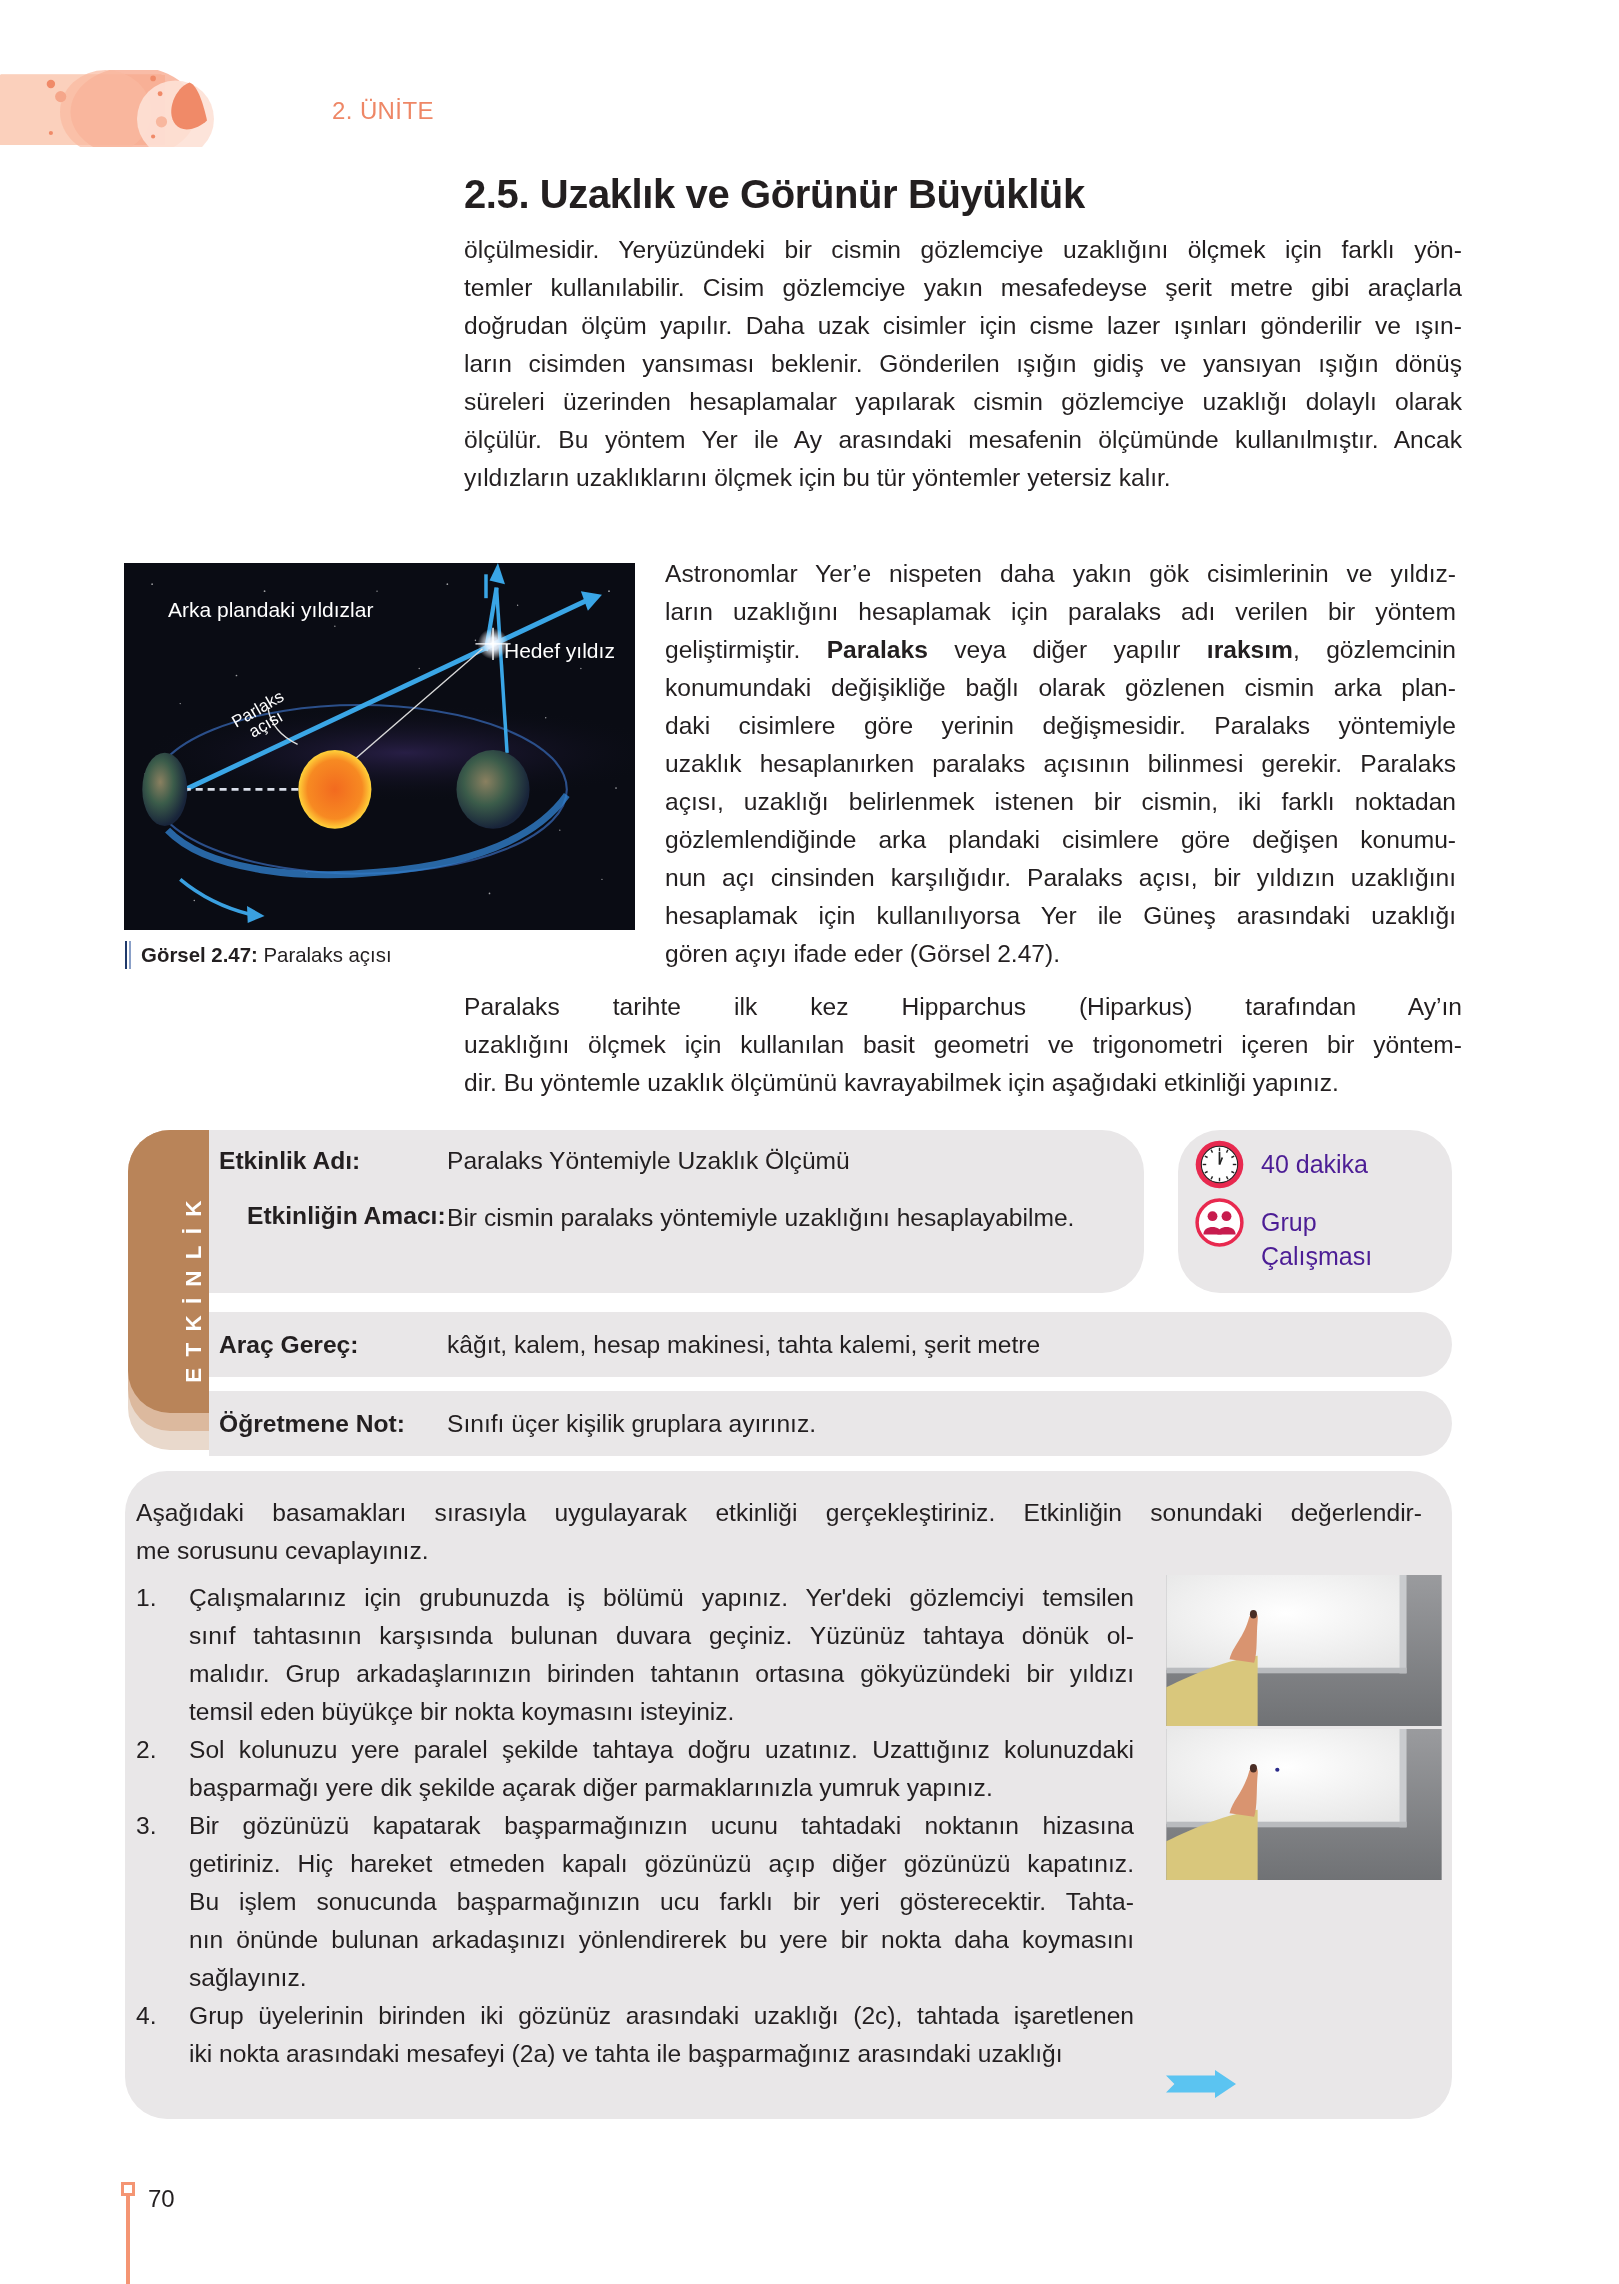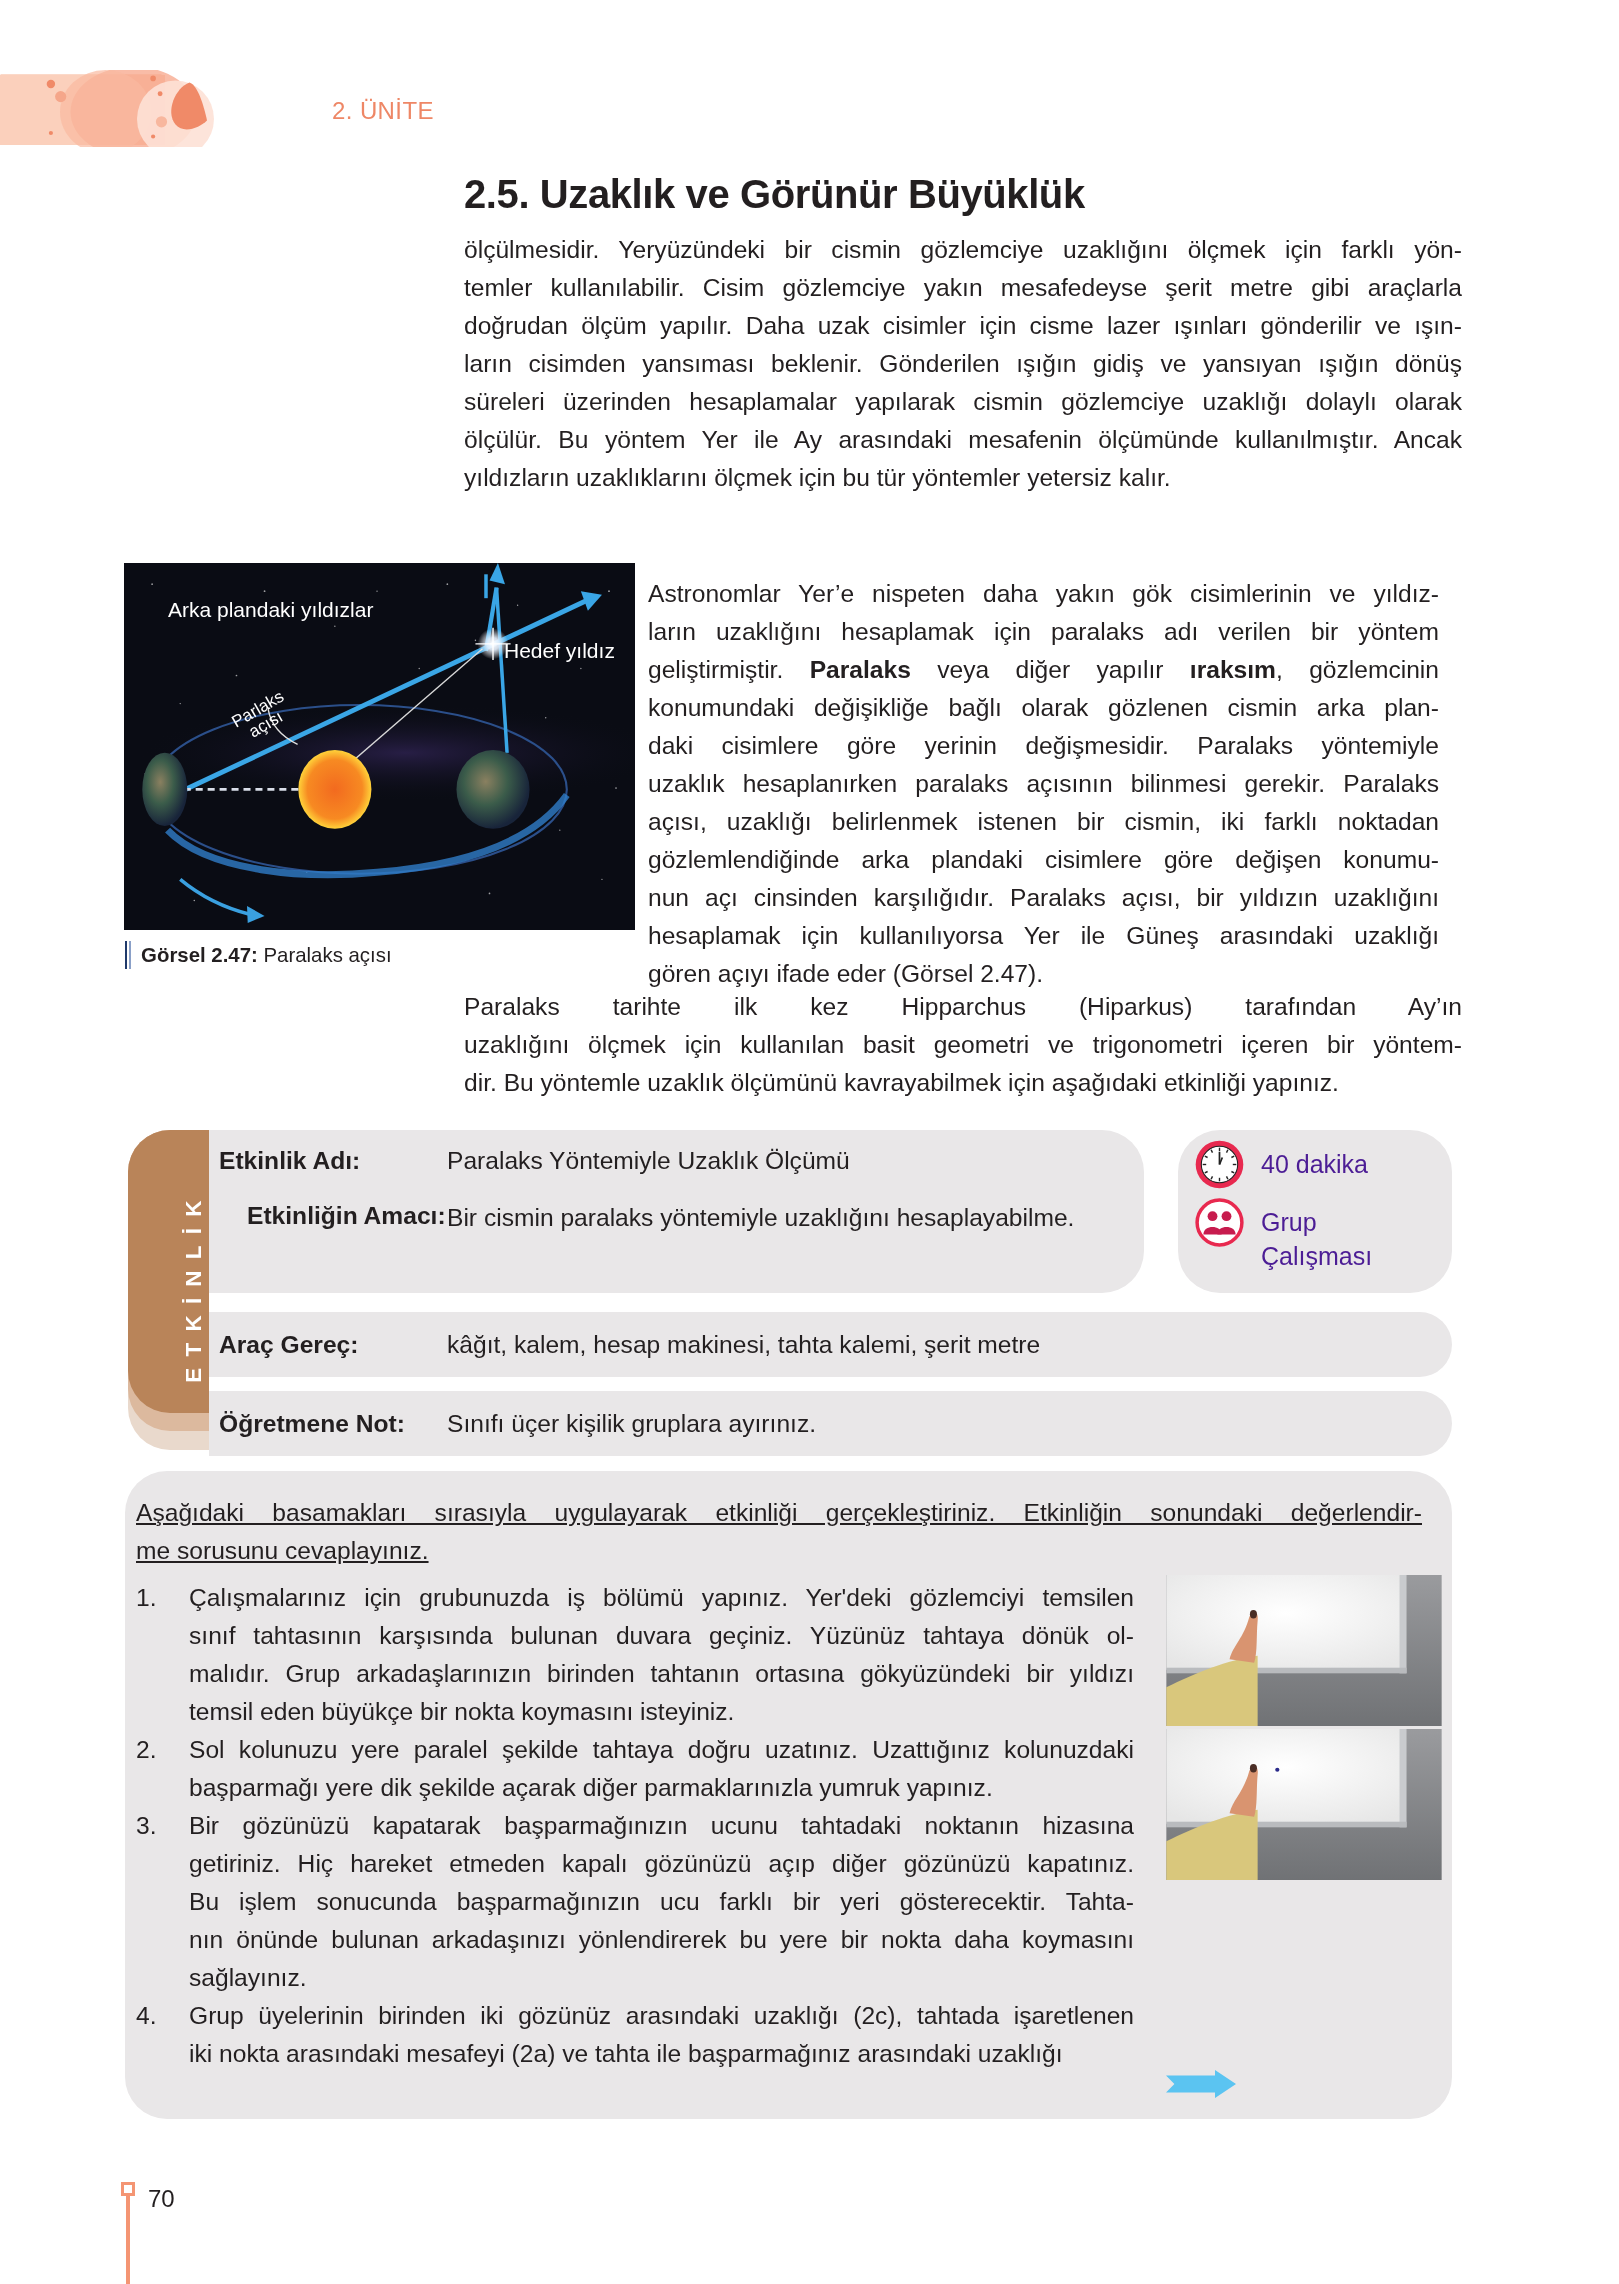--- a/index.html
+++ b/index.html
@@ -8,21 +8,21 @@
 
   
   .header-band { position: absolute; left: 0; top: 75px; width: 165px; height: 70px; background: #fbd0bc; }
   .header-deco { position: absolute; left: 0; top: 70px; width: 330px; height: 77px; }
   .unit-label { position: absolute; left: 332px; top: 97px; font-size: 24px; color: #ee8766; letter-spacing: 0.4px; }
 
   
   .section-title { position: absolute; left: 464px; top: 172px; font-size: 40px; font-weight: bold; color: #231f20; letter-spacing: -0.4px; }
   .para { position: absolute; font-size: 24.6px; line-height: 38px; color: #231f20; text-align: justify; }
   .para-1 { left: 464px; top: 231px; width: 998px; }
-  .para-2 { left: 648px; top: 555px; width: 791px; margin-top: 20px; }
+  .para-2 { left: 665px; top: 555px; width: 791px; }
   .para-3 { left: 464px; top: 988px; width: 998px; text-indent: 207px; }
   .para span.line { display: block; text-align: justify; text-align-last: justify; white-space: nowrap; }
   .para span.line.last { text-align-last: left; }
   b { font-weight: bold; }
 
   
   .figure { position: absolute; left: 124px; top: 563px; width: 511px; height: 367px; background: #0a0c14; overflow: hidden; }
   .figure svg { position: absolute; left: 0; top: 0; }
   .fig-label { position: absolute; color: #ffffff; font-size: 21px; }
   .caption { position: absolute; left: 125px; top: 941px; height: 28px; display: flex; align-items: center; gap: 9.8px; font-size: 20.4px; color: #231f20; }
@@ -44,21 +44,21 @@
 
   .info-label { position: absolute; font-size: 24.6px; font-weight: bold; color: #231f20; white-space: nowrap; }
   .info-value { position: absolute; font-size: 24.6px; color: #231f20; white-space: nowrap; }
 
   .side-item { position: absolute; display: flex; align-items: flex-start; gap: 17px; font-size: 25px; color: #4c1d95; }
   .side-icon { width: 49px; height: 49px; flex: 0 0 49px; }
   .side-text { line-height: 34px; padding-top: 7px; }
 
   
   .proc-box { position: absolute; left: 125px; top: 1471px; width: 1327px; height: 648px; background: #e9e7e8; border-radius: 42px; }
-  .proc-intro { position: absolute; left: 136px; top: 1494px; width: 1286px; font-size: 24.6px; line-height: 38px; color: #231f20; text-decoration: underline; }
+  .proc-intro { position: absolute; left: 136px; top: 1494px; width: 1286px; font-size: 24.6px; line-height: 38px; color: #231f20; }
   .proc-intro .line { display: block; text-align: justify; text-align-last: justify; white-space: nowrap; }
   .proc-intro .line.last { text-align-last: left; }
   .steps { position: absolute; left: 136px; top: 1579px; width: 998px; }
   .step { position: relative; padding-left: 53px; font-size: 24.6px; line-height: 38px; color: #231f20; }
   .step-num { position: absolute; left: 0; top: 0; }
   .step .line { display: block; text-align: justify; text-align-last: justify; white-space: nowrap; }
   .step .line.last { text-align-last: left; }
 
   .photo { position: absolute; left: 1166px; width: 276px; height: 232px; overflow: hidden; }
   .photo svg { position: absolute; left: 0; top: 0; }

